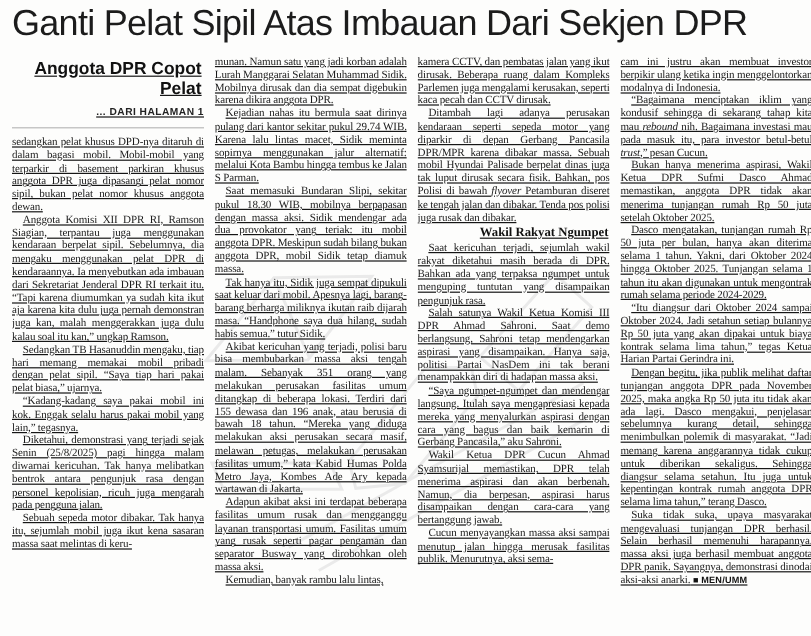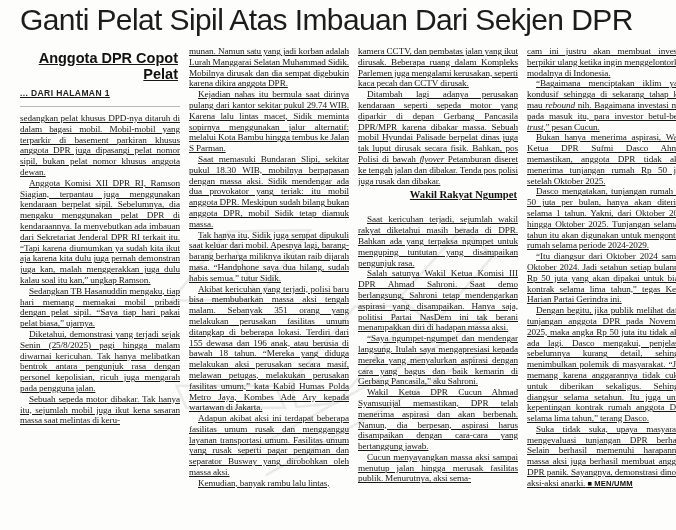--- a/index.html
+++ b/index.html
@@ -1,21 +1,21 @@
 <!DOCTYPE html>
 <html><head>
 <meta charset="utf-8">
 <style>
   html,body{margin:0;padding:0;background:#e9e9e9;}
   .page{
     position:relative;
     width:676px;height:530px;
     background:#fdfdfc;
     box-sizing:border-box;
-    padding:2px 4px 0 20px;
+    padding:2px 4px 0 10px;
     overflow:hidden;
     color:#161616;
   }
   .headline{
     font-family:"Liberation Sans",sans-serif;
     font-weight:300;
     font-size:30px;
     letter-spacing:-0.6px;
     color:#1c1c1c;
     margin:1px 0 9px 0;
@@ -40,20 +40,21 @@
     font-size:14.5px;
     text-align:right;
     padding:4px 2px 0 0;
     color:#111;
   }
   .cont-from{
     font-family:"Liberation Sans",sans-serif;
     font-weight:700;
     font-size:8.5px;
     letter-spacing:.4px;
+    text-align:right;
     margin-top:6px;
     color:#222;
   }
   .cont-rule{
     border:0;border-top:1px solid #b9b9b9;
     margin:8px 0 6px 0;
   }
   .body-p{
     font-family:"Liberation Serif",serif;
     font-size:9.2px;
@@ -63,21 +64,21 @@
     text-align:justify;
     margin:0;
     color:#1a1a1a;
   }
   .body-p.ind{text-indent:9px;}
   .col-subhead{
     font-family:"Liberation Serif",serif;
     font-weight:700;
     font-size:10.6px;
     text-align:right;
-    margin:3px 1px 14px 0;
+    margin:3px 1px 1px 0;
     color:#111;
   }
   .signoff{
     font-family:"Liberation Sans",sans-serif;
     font-weight:700;
     font-size:7.6px;
     letter-spacing:.2px;
     color:#111;
     white-space:nowrap;
   }
@@ -111,20 +112,21 @@
   <div class="cols">
 
     <div class="col">
       <div class="cont-title">Anggota DPR Copot Pelat</div>
       <div class="cont-from">... DARI HALAMAN 1</div>
       <hr class="cont-rule">
       <div>
           <p class="body-p">sedangkan pelat khusus DPD-nya ditaruh di dalam bagasi mobil. Mobil-mobil yang terparkir di basement parkiran khusus anggota DPR juga dipasangi pelat nomor sipil, bukan pelat nomor khusus anggota dewan.</p>
           <p class="body-p ind">Anggota Komisi XII DPR RI, Ramson Siagian, terpantau juga menggunakan kendaraan berpelat sipil. Sebelumnya, dia mengaku menggunakan pelat DPR di kendaraannya. Ia menyebutkan ada imbauan dari Sekretariat Jenderal DPR RI terkait itu. “Tapi karena diumumkan ya sudah kita ikut aja karena kita dulu juga pernah demonstran juga kan, malah menggerakkan juga dulu kalau soal itu kan,” ungkap Ramson.</p>
           <p class="body-p ind">Sedangkan TB Hasanuddin mengaku, tiap hari memang memakai mobil pribadi dengan pelat sipil. “Saya tiap hari pakai pelat biasa,” ujarnya.</p>
+          <p class="body-p ind">“Kadang-kadang saya pakai mobil ini kok. Enggak selalu harus pakai mobil yang lain,” tegasnya.</p>
           <p class="body-p ind">Diketahui, demonstrasi yang terjadi sejak Senin (25/8/2025) pagi hingga malam diwarnai kericuhan. Tak hanya melibatkan bentrok antara pengunjuk rasa dengan personel kepolisian, ricuh juga mengarah pada pengguna jalan.</p>
           <p class="body-p ind">Sebuah sepeda motor dibakar. Tak hanya itu, sejumlah mobil juga ikut kena sasaran massa saat melintas di keru-</p>
         </div>
     </div>
 
     <div class="col">
       <div>
           <p class="body-p">munan. Namun satu yang jadi korban adalah Lurah Manggarai Selatan Muhammad Sidik. Mobilnya dirusak dan dia sempat digebukin karena dikira anggota DPR.</p>
           <p class="body-p ind">Kejadian nahas itu bermula saat dirinya pulang dari kantor sekitar pukul 29.74 WIB. Karena lalu lintas macet, Sidik meminta sopirnya menggunakan jalur alternatif: melalui Kota Bambu hingga tembus ke Jalan S Parman.</p>
           <p class="body-p ind">Saat memasuki Bundaran Slipi, sekitar pukul 18.30 WIB, mobilnya berpapasan dengan massa aksi. Sidik mendengar ada dua provokator yang teriak: itu mobil anggota DPR. Meskipun sudah bilang bukan anggota DPR, mobil Sidik tetap diamuk massa.</p>

